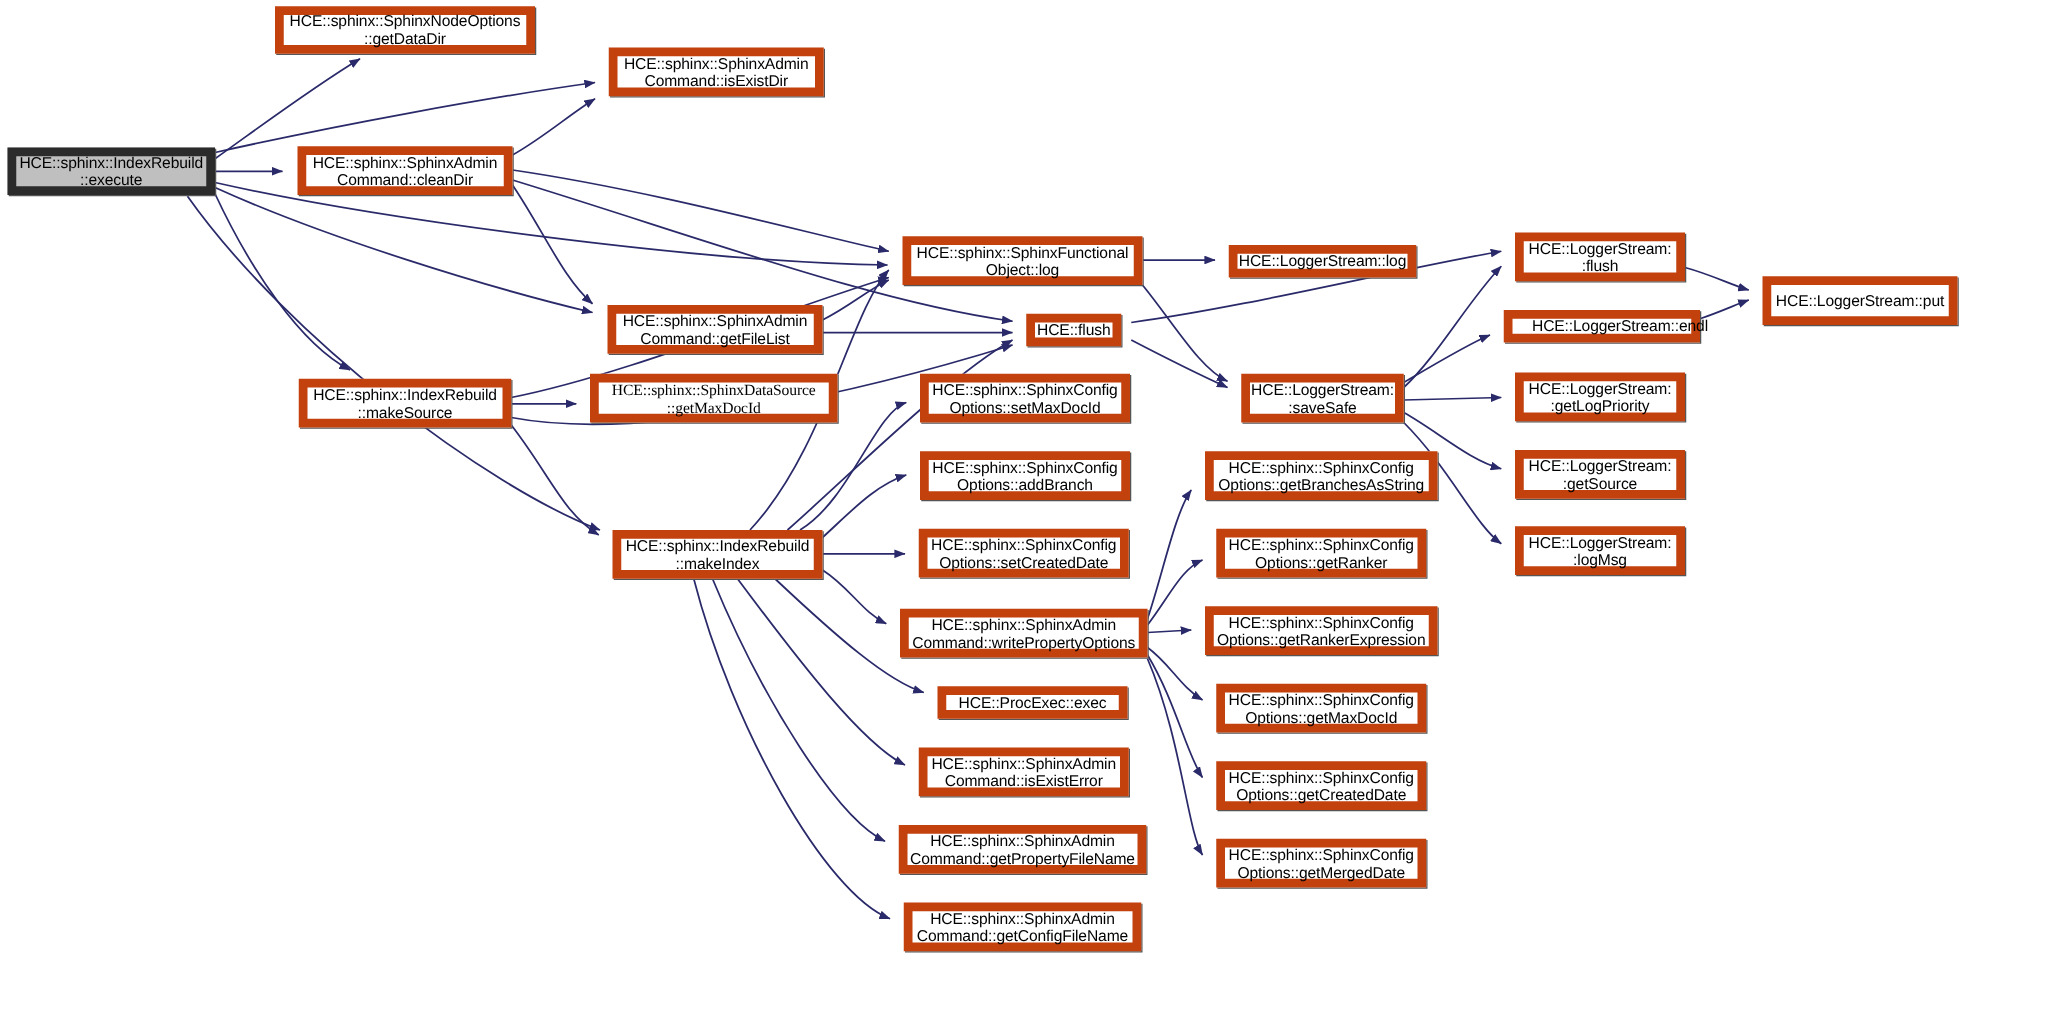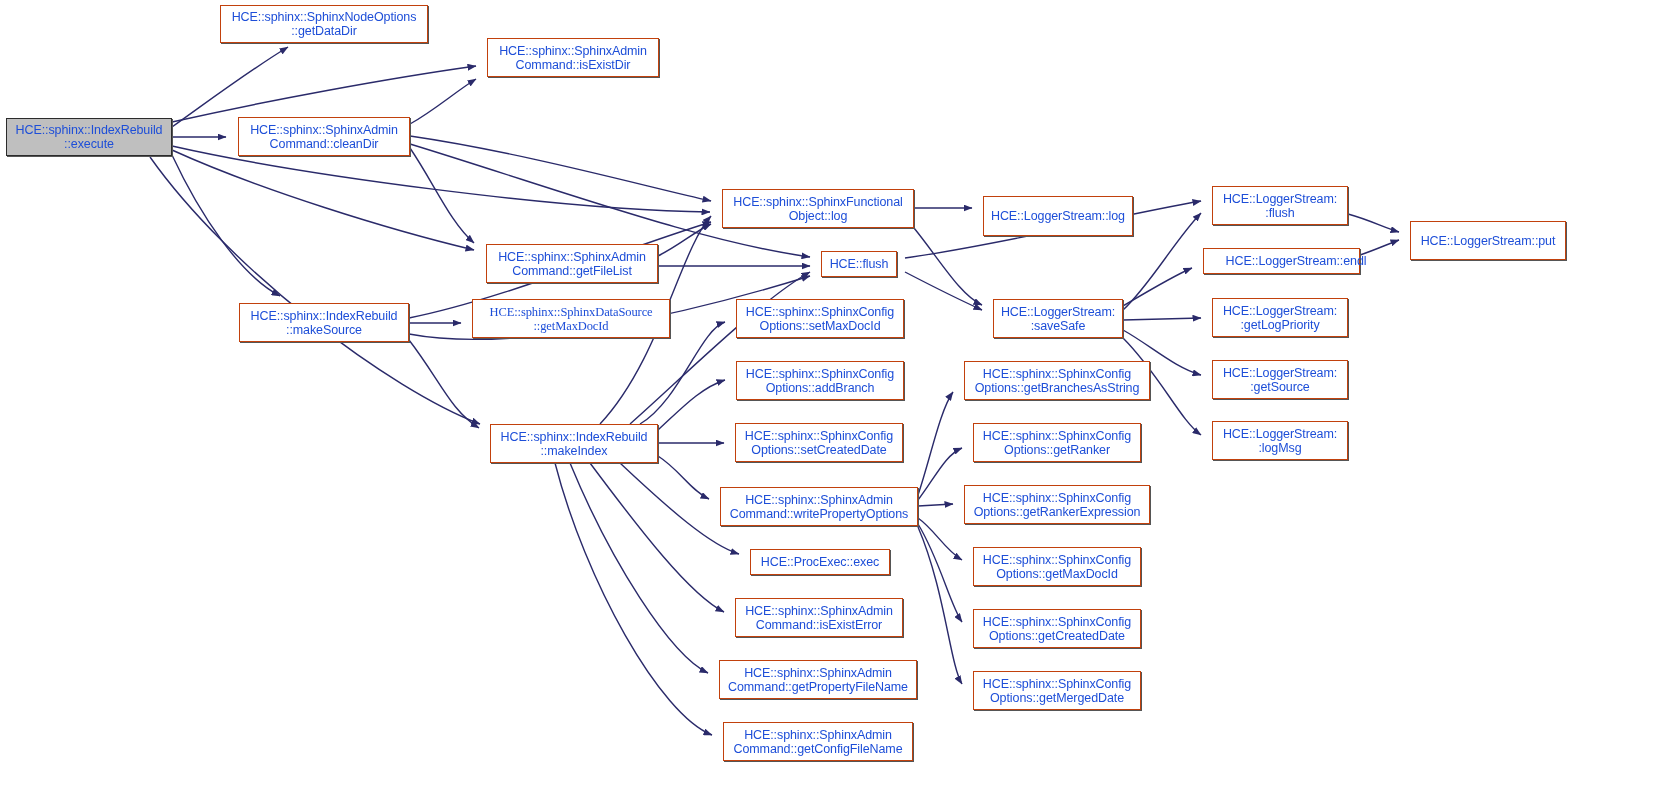--- a/index.html
+++ b/index.html
@@ -19,23 +19,23 @@
     position: absolute;
     left: 0;
     top: 0;
     width: 1653px;
     height: 807px;
     pointer-events: none;
   }
   .node {
     position: absolute;
     box-sizing: border-box;
-    border: 1px solid #c2410c;
+    border: 7px solid #c2410c;
     background: #ffffff;
-    color: #1d4ed8;
+    color: #000000;
     display: flex;
     align-items: center;
     justify-content: center;
     text-align: center;
     font-size: 12.5px;
     line-height: 14px;
     letter-spacing: -0.1px;
     white-space: pre-line;
     box-shadow: 1px 1px 0 0 #555555;
   }
@@ -112,21 +112,21 @@
 ::getDataDir</span></div>
       <div class="node" style="left: 487px; top: 38px; width: 172px; height: 39px;"><span class="label">HCE::sphinx::SphinxAdmin
 Command::isExistDir</span></div>
       <div class="node" style="left: 238px; top: 117px; width: 172px; height: 39px;"><span class="label">HCE::sphinx::SphinxAdmin
 Command::cleanDir</span></div>
       <div class="node" style="left: 722px; top: 189px; width: 192px; height: 39px;"><span class="label">HCE::sphinx::SphinxFunctional
 Object::log</span></div>
       <div class="node" style="left: 486px; top: 244px; width: 172px; height: 39px;"><span class="label">HCE::sphinx::SphinxAdmin
 Command::getFileList</span></div>
       <div class="node" style="left: 821px; top: 251px; width: 76px; height: 26px;"><span class="label">HCE::flush</span></div>
-      <div class="node" style="left: 983px; top: 196px; width: 150px; height: 40px;"><span class="label">HCE::LoggerStream::log</span></div>
+      <div class="node" style="left: 983px; top: 196px; width: 150px; height: 26px;"><span class="label">HCE::LoggerStream::log</span></div>
       <div class="node" style="left: 1212px; top: 186px; width: 136px; height: 39px;"><span class="label">HCE::LoggerStream:
 :flush</span></div>
       <div class="node" style="left: 1410px; top: 221px; width: 156px; height: 39px;"><span class="label">HCE::LoggerStream::put</span></div>
       <div class="node" style="left: 1203px; top: 248px; width: 157px; height: 26px; padding-left: 29px;"><span class="label">HCE::LoggerStream::endl</span></div>
       <div class="node" style="left: 993px; top: 299px; width: 130px; height: 39px;"><span class="label">HCE::LoggerStream:
 :saveSafe</span></div>
       <div class="node" style="left: 1212px; top: 298px; width: 136px; height: 39px;"><span class="label">HCE::LoggerStream:
 :getLogPriority</span></div>
       <div class="node" style="left: 1212px; top: 360px; width: 136px; height: 39px;"><span class="label">HCE::LoggerStream:
 :getSource</span></div>
@@ -139,21 +139,21 @@
       <div class="node" style="left: 736px; top: 299px; width: 168px; height: 39px;"><span class="label">HCE::sphinx::SphinxConfig
 Options::setMaxDocId</span></div>
       <div class="node" style="left: 736px; top: 361px; width: 168px; height: 39px;"><span class="label">HCE::sphinx::SphinxConfig
 Options::addBranch</span></div>
       <div class="node" style="left: 735px; top: 423px; width: 168px; height: 39px;"><span class="label">HCE::sphinx::SphinxConfig
 Options::setCreatedDate</span></div>
       <div class="node" style="left: 490px; top: 424px; width: 168px; height: 39px;"><span class="label">HCE::sphinx::IndexRebuild
 ::makeIndex</span></div>
       <div class="node" style="left: 720px; top: 487px; width: 198px; height: 39px;"><span class="label">HCE::sphinx::SphinxAdmin
 Command::writePropertyOptions</span></div>
-      <div class="node" style="left: 750px; top: 549px; width: 140px; height: 26px;"><span class="label">HCE::ProcExec::exec</span></div>
+      <div class="node" style="left: 750px; top: 549px; width: 152px; height: 26px;"><span class="label">HCE::ProcExec::exec</span></div>
       <div class="node" style="left: 735px; top: 598px; width: 168px; height: 39px;"><span class="label">HCE::sphinx::SphinxAdmin
 Command::isExistError</span></div>
       <div class="node" style="left: 719px; top: 660px; width: 198px; height: 39px;"><span class="label">HCE::sphinx::SphinxAdmin
 Command::getPropertyFileName</span></div>
       <div class="node" style="left: 723px; top: 722px; width: 190px; height: 39px;"><span class="label">HCE::sphinx::SphinxAdmin
 Command::getConfigFileName</span></div>
       <div class="node" style="left: 964px; top: 361px; width: 186px; height: 39px;"><span class="label">HCE::sphinx::SphinxConfig
 Options::getBranchesAsString</span></div>
       <div class="node" style="left: 973px; top: 423px; width: 168px; height: 39px;"><span class="label">HCE::sphinx::SphinxConfig
 Options::getRanker</span></div>

